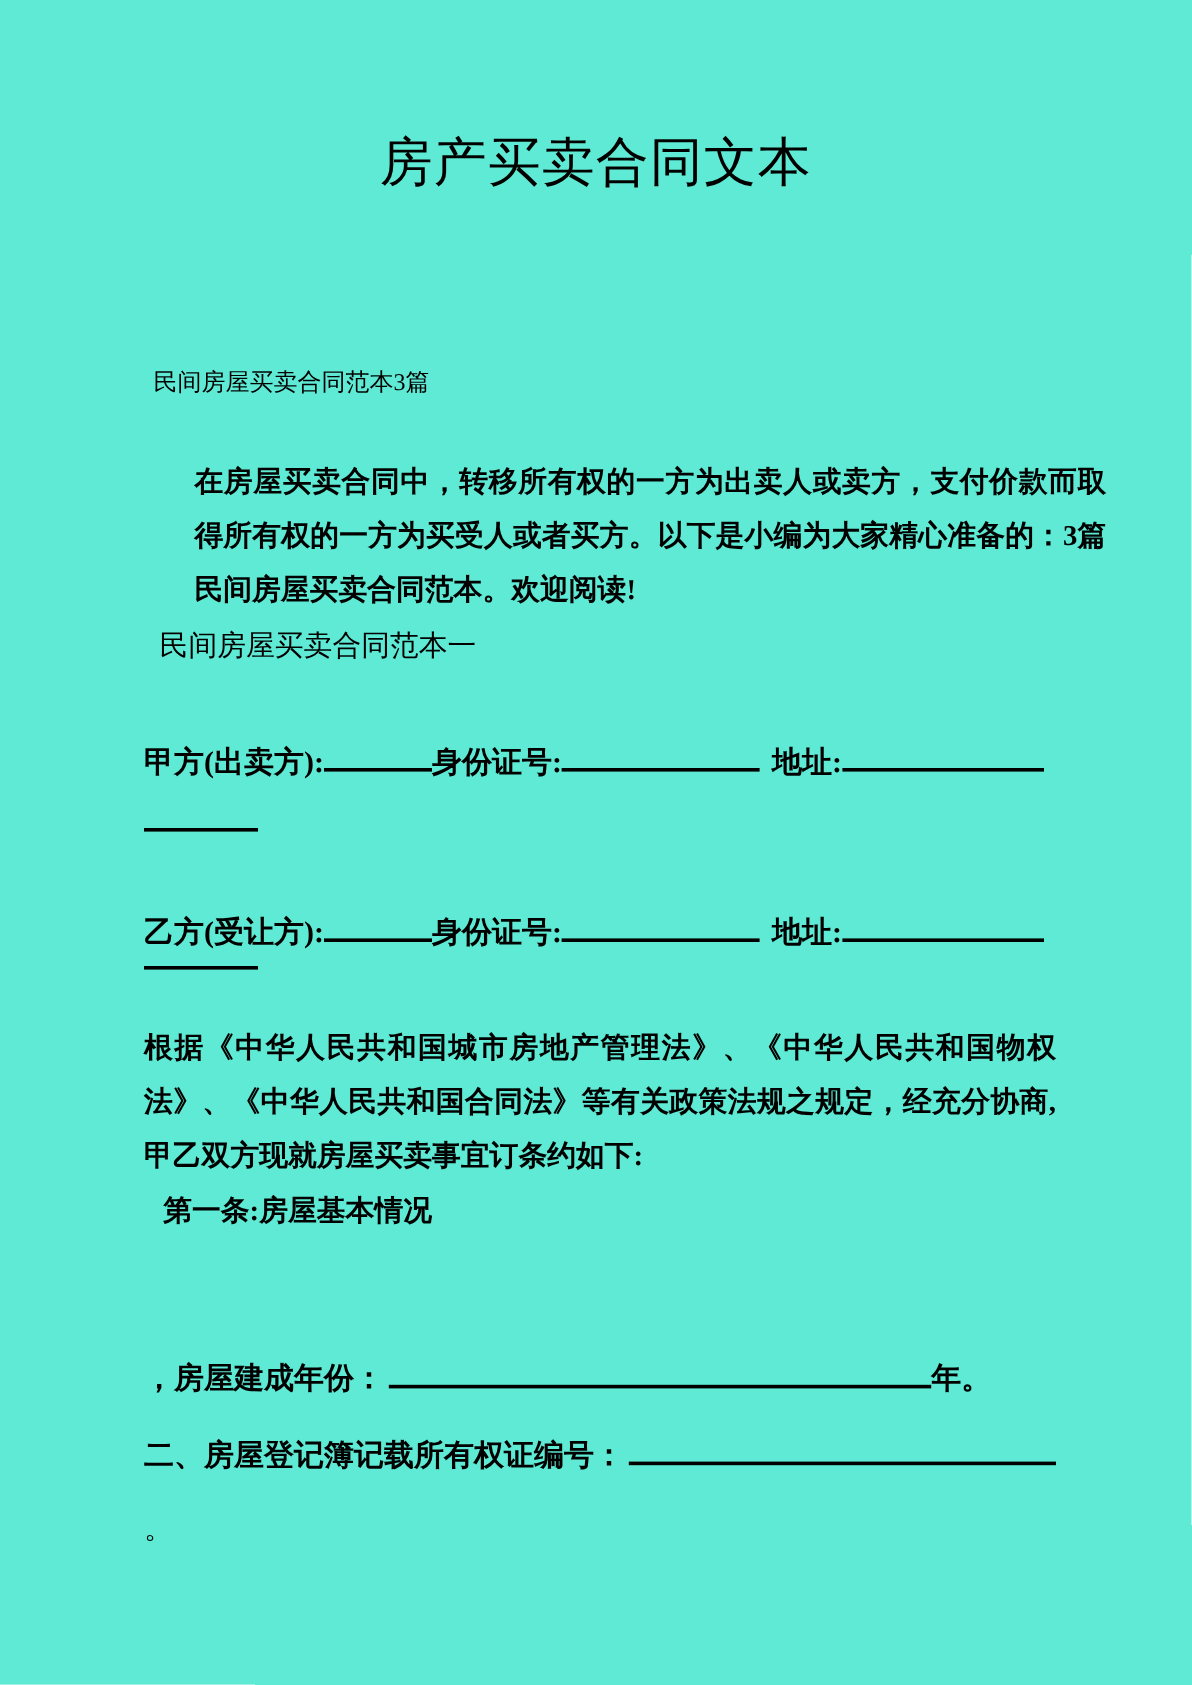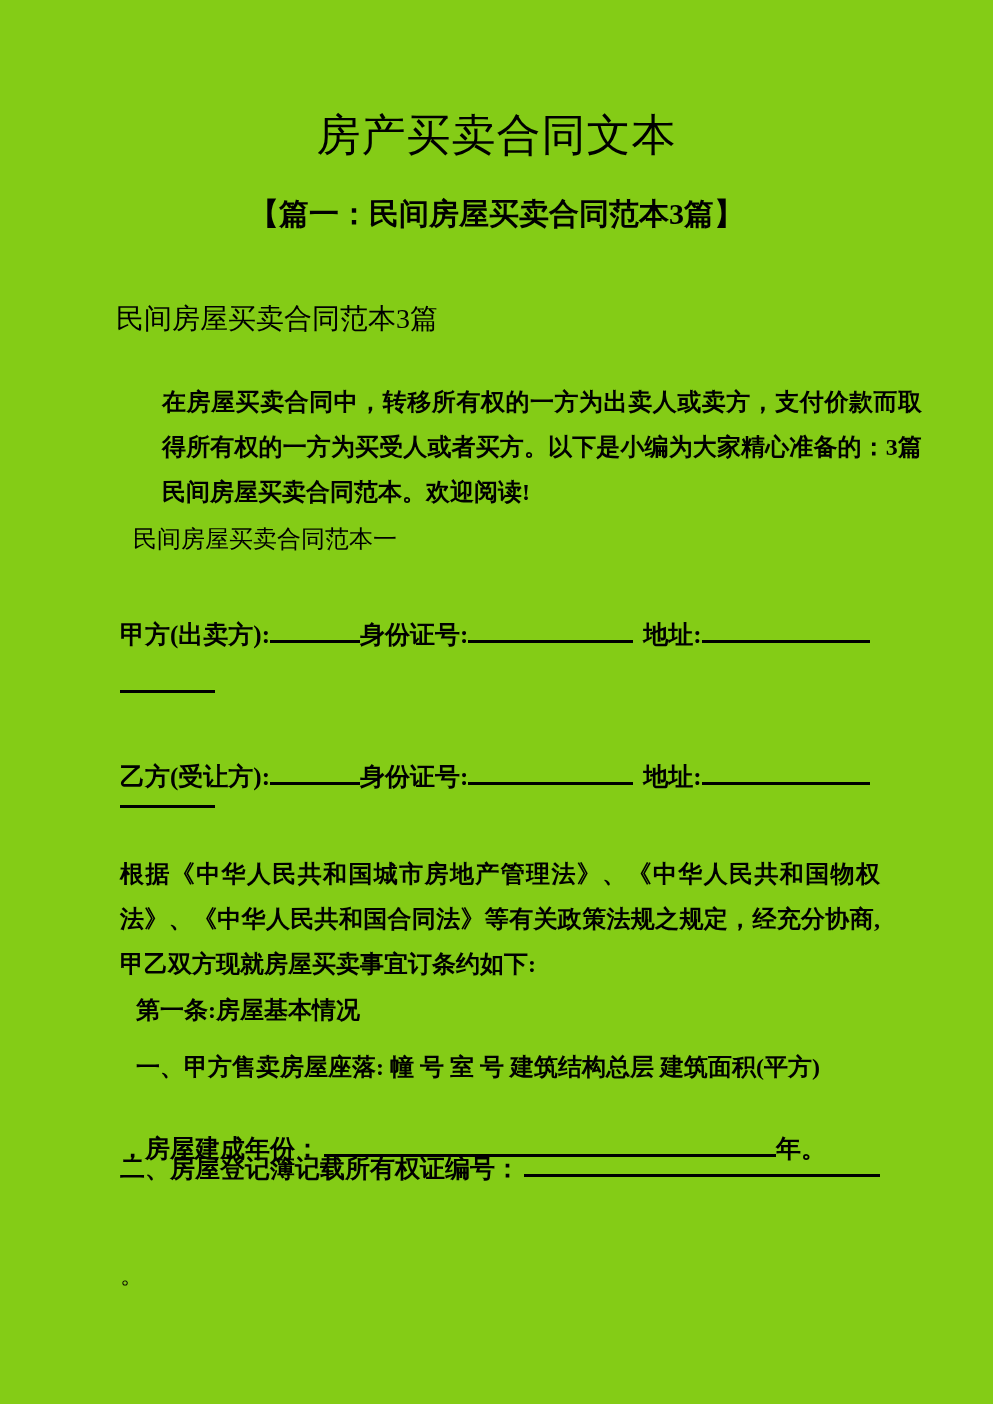--- a/index.html
+++ b/index.html
@@ -4,21 +4,21 @@
 <style>
   html, body {
     margin: 0;
     padding: 0;
     background: #ffffff;
   }
   .page {
     position: relative;
     width: 993px;
     height: 1404px;
-    background: #84cc16;
+    background: #5eead4;
     color: #000000;
     font-family: "Liberation Serif", "DejaVu Serif", serif;
     overflow: hidden;
   }
   .abs { position: absolute; }
 
   .doc-title {
     top: 106px;
     left: 0;
     width: 100%;
@@ -34,22 +34,22 @@
     left: 0;
     width: 100%;
     text-align: center;
     font-size: 30px;
     line-height: 48px;
     font-weight: 700;
     white-space: nowrap;
   }
   .h-sample3 {
     top: 300px;
-    left: 116px;
-    font-size: 28px;
+    left: 128px;
+    font-size: 20px;
     line-height: 38px;
     font-weight: 400;
     white-space: nowrap;
   }
   .para {
     left: 120px;
     width: 760px;
     font-size: 24px;
     line-height: 45px;
     font-weight: 700;
@@ -108,21 +108,21 @@
   .clause1 .indent { padding-left: 16px; }
   .year-line {
     top: 1122px;
     left: 120px;
     font-size: 25px;
     line-height: 48px;
     font-weight: 700;
     white-space: nowrap;
   }
   .clause2 {
-    top: 1142px;
+    top: 1186px;
     left: 120px;
     font-size: 25px;
     line-height: 48px;
     font-weight: 700;
     white-space: nowrap;
   }
   .trailing-period {
     top: 1256px;
     left: 120px;
     font-size: 24px;
@@ -130,21 +130,20 @@
     font-weight: 400;
   }
 </style>
 </head>
 <body>
 
 <div class="page">
 
   <div class="abs doc-title">房产买卖合同文本</div>
 
-  <div class="abs doc-subtitle">【篇一：民间房屋买卖合同范本3篇】</div>
 
   <div class="abs h-sample3">民间房屋买卖合同范本3篇</div>
 
   <div class="abs para para1">在房屋买卖合同中，转移所有权的一方为出卖人或卖方，支付价款而取得所有权的一方为买受人或者买方。以下是小编为大家精心准备的：3篇民间房屋买卖合同范本。欢迎阅读!</div>
 
   <div class="abs field-line party-a">
     <span>甲方(出卖方):</span><span class="blank b-short"></span><span>身份证号:</span><span class="blank b-id"></span><span class="addr-label">地址:</span><span class="blank b-addr"></span>
   </div>
 
   <div class="abs h-sample1">民间房屋买卖合同范本一</div>
@@ -159,21 +158,20 @@
 
   <div class="abs field-line cont-b">
     <span class="blank b-cont"></span>
   </div>
 
   <div class="abs para para2">根据《中华人民共和国城市房地产管理法》、《中华人民共和国物权法》、《中华人民共和国合同法》等有关政策法规之规定，经充分协商,甲乙双方现就房屋买卖事宜订条约如下:</div>
 
   <div class="abs article-heading">第一条:房屋基本情况</div>
 
   <div class="abs clause1">
-    <div class="indent">一、甲方售卖房屋座落: 幢 号 室 号 建筑结构总层 建筑面积(平方)</div>
   </div>
 
   <div class="abs year-line">
     <span>，房屋建成年份：</span><span class="blank b-year"></span><span>年。</span>
   </div>
 
   <div class="abs clause2">
     <span>二、房屋登记簿记载所有权证编号：</span><span class="blank b-certno"></span>
   </div>
 

